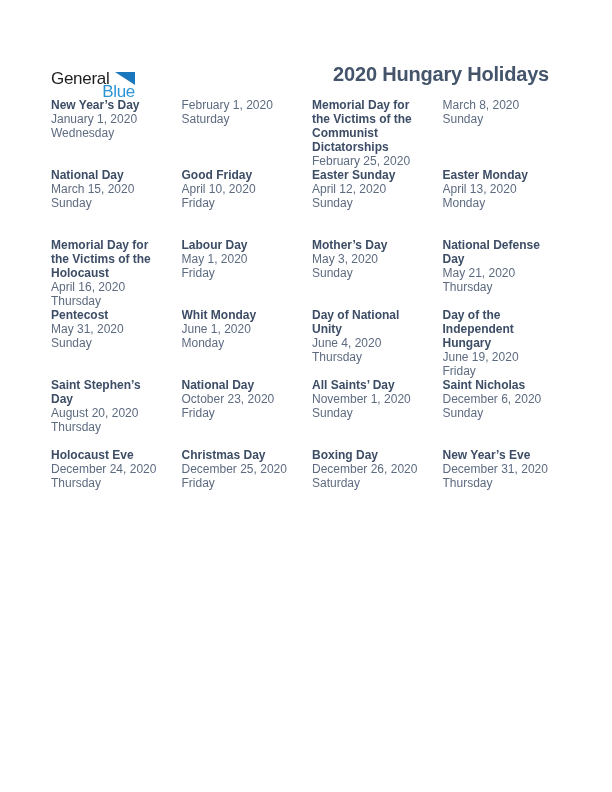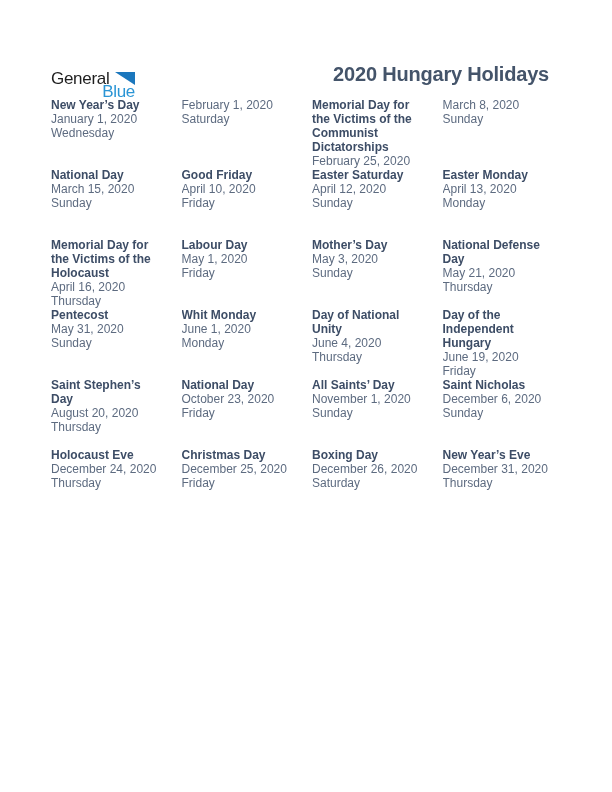--- a/index.html
+++ b/index.html
@@ -128,21 +128,21 @@
         <div class="hname">National Day</div>
         <div class="hdate">March 15, 2020</div>
         <div class="hday">Sunday</div>
       </div>
       <div class="cell">
         <div class="hname">Good Friday</div>
         <div class="hdate">April 10, 2020</div>
         <div class="hday">Friday</div>
       </div>
       <div class="cell">
-        <div class="hname">Easter Saturday</div>
+        <div class="hname">Easter Sunday</div>
         <div class="hdate">April 12, 2020</div>
         <div class="hday">Sunday</div>
       </div>
       <div class="cell">
         <div class="hname">Easter Monday</div>
         <div class="hdate">April 13, 2020</div>
         <div class="hday">Monday</div>
       </div>
       <div class="cell">
         <div class="hname">Memorial Day for the Victims of the Holocaust</div>

